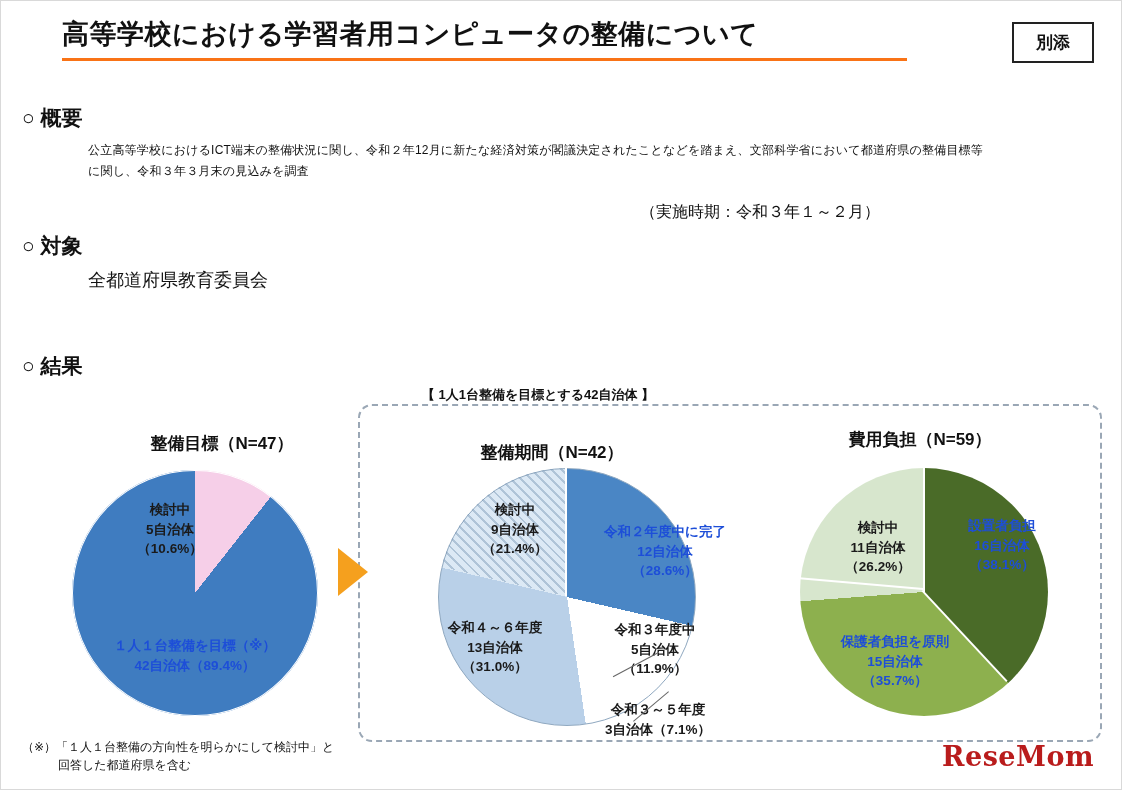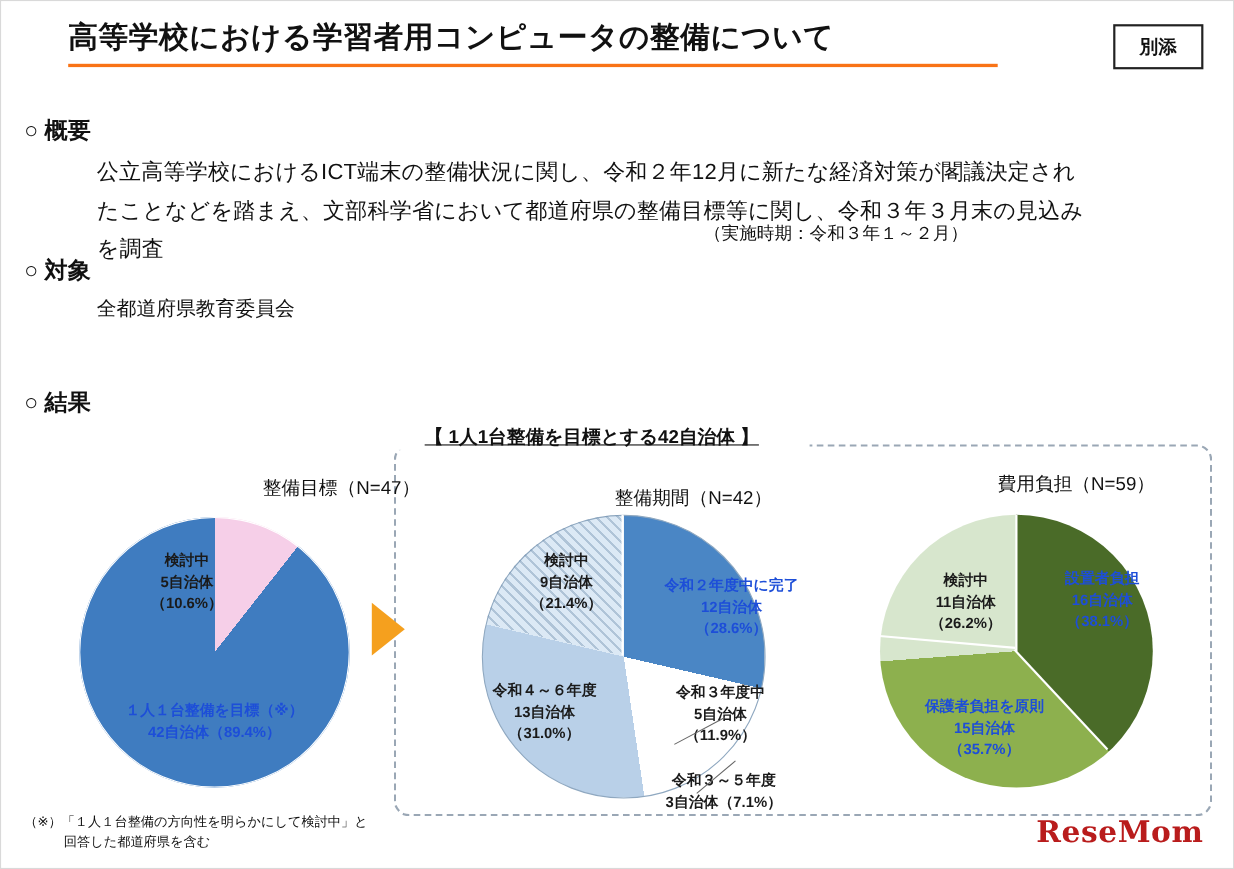--- a/index.html
+++ b/index.html
@@ -25,48 +25,48 @@
   }
   .badge{
     position:absolute;right:28px;top:22px;
     border:2px solid #222;padding:7px 22px;
     font-size:17px;font-weight:bold;background:#fff;
   }
 
   
   .sect{position:absolute;font-weight:bold;}
   .sect-head{font-size:21px;font-weight:bold;}
-  .body-text{font-size:20px;line-height:1.75;letter-spacing:0.2px;}
+  .body-text{font-size:12px;line-height:1.75;letter-spacing:0.2px;}
 
   #s-gaiyou{left:22px;top:104px;}
   #gaiyou-body{position:absolute;left:88px;top:140px;width:900px;}
   #gaiyou-when{position:absolute;left:640px;top:202px;font-size:16px;}
   #s-taisho{left:22px;top:232px;}
   #taisho-body{position:absolute;left:88px;top:268px;font-size:18px;}
   #s-kekka{left:22px;top:352px;}
 
   
   .dashed-box{
     position:absolute;left:358px;top:404px;width:740px;height:334px;
     border:2px dashed #9aa7b5;border-radius:14px;
   }
   .box-caption{
     position:absolute;left:340px;top:386px;width:380px;text-align:center;
-    background:#fff;padding:0 8px;font-size:17px;font-weight:bold;text-decoration:underline;
+    background:#fff;padding:0 8px;font-size:13px;font-weight:bold;
   }
 
   
   .arrow{
     position:absolute;left:338px;top:548px;width:0;height:0;
     border-top:24px solid transparent;border-bottom:24px solid transparent;
     border-left:30px solid #f5a01e;
   }
 
   
-  .chart-title{position:absolute;font-size:17px;font-weight:normal;text-align:right;}
+  .chart-title{position:absolute;font-size:17px;font-weight:bold;text-align:center;}
   .pie{position:absolute;border-radius:50%;}
   .lbl{position:absolute;font-size:13.5px;line-height:1.45;text-align:center;font-weight:bold;}
   .lbl.dark{color:#1d4ed8;}
   .lbl.plain{color:#1a1a1a;font-weight:bold;}
 
   
   .footnote{position:absolute;left:22px;top:738px;font-size:12px;line-height:1.5;}
 
   
   .logo{

